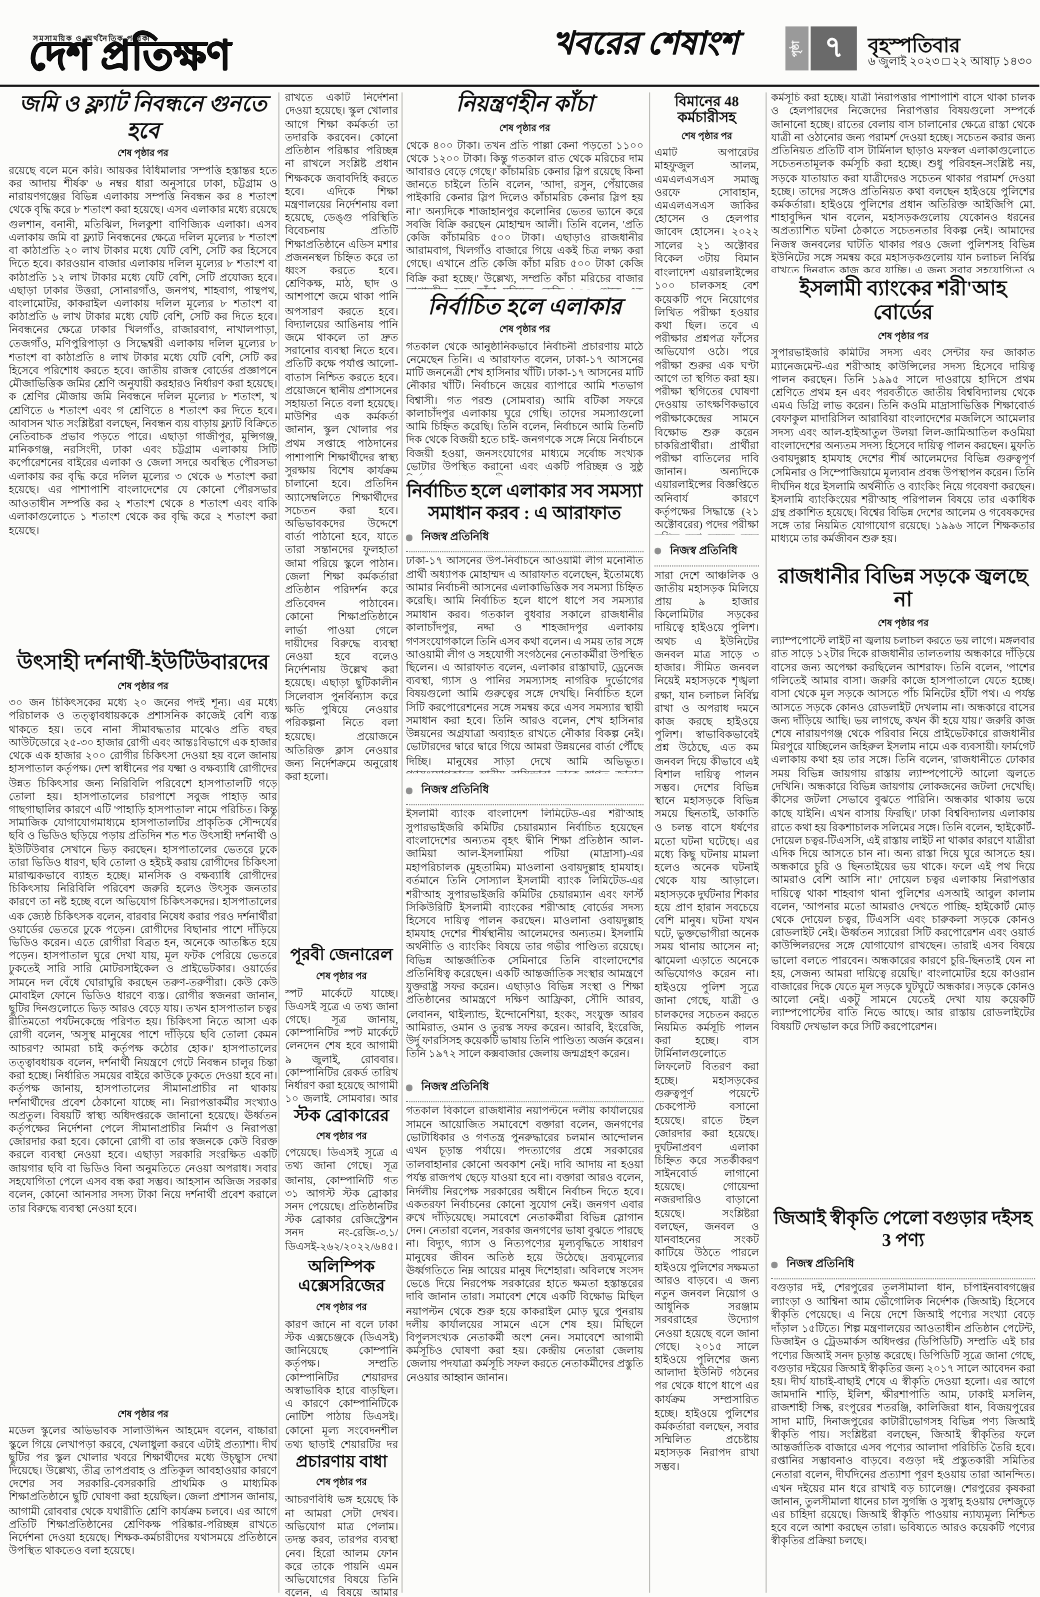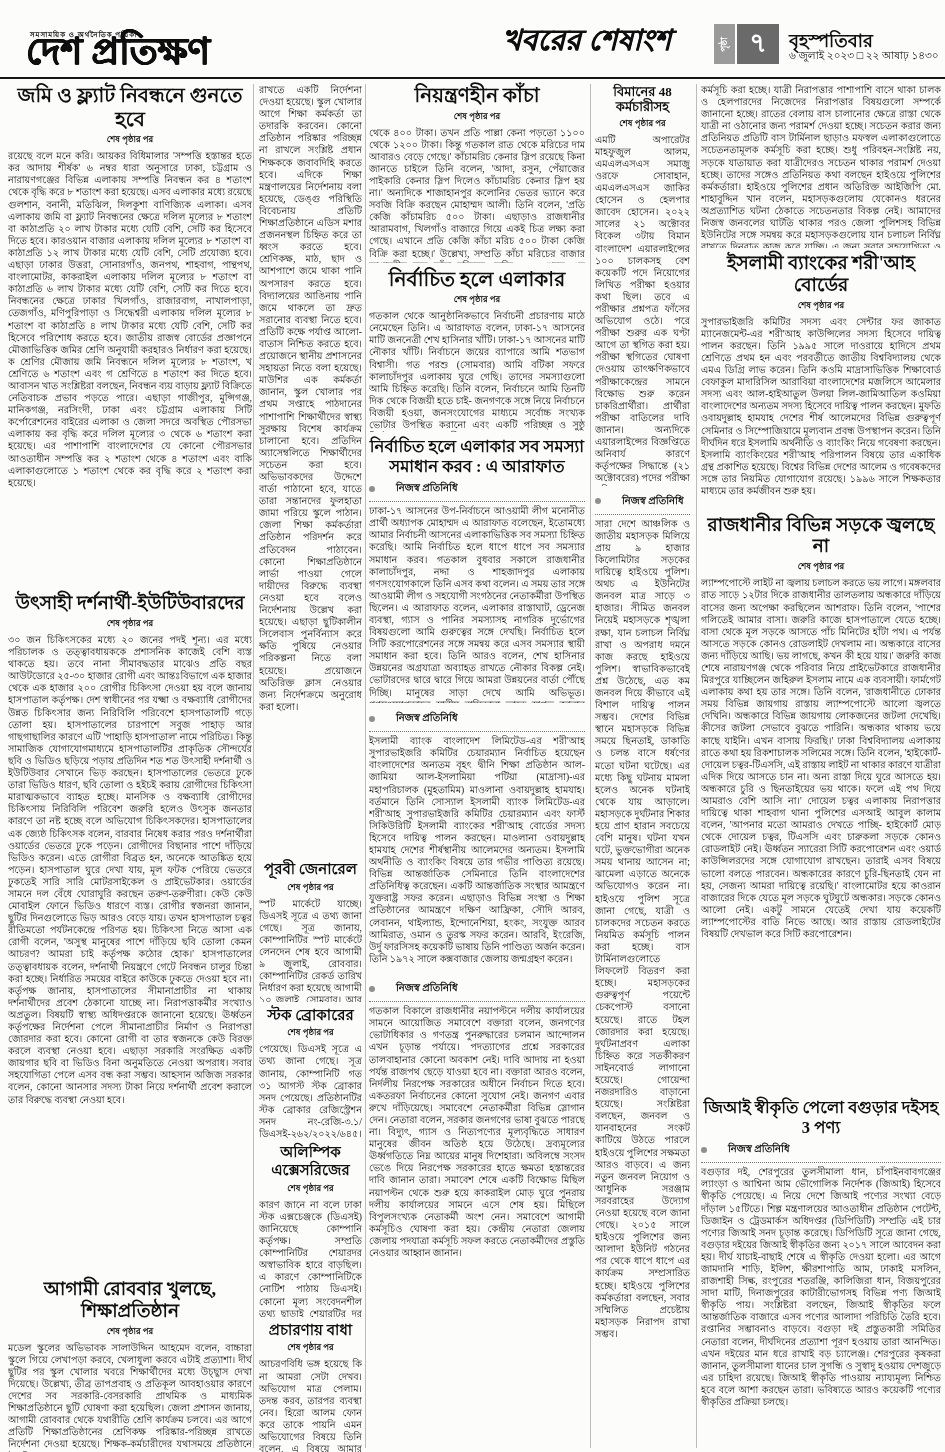--- a/index.html
+++ b/index.html
@@ -28,25 +28,25 @@
   
   .vrule { position: absolute; top: 84px; bottom: 4px; width: 1px; background: #bdbdb8; }
   .col { position: absolute; top: 84px; }
   #colA { left: 8px;   width: 244px; }
   #colB { left: 259px; width: 103px; }
   #colC { left: 369px; width: 216px; }
   #colD { left: 595px; width: 95px;  }
   #colE { left: 701px; width: 240px; }
   .art { margin-bottom: 5px; }
   .hl { font-weight: bold; text-align: center; line-height: 1.18; margin: 0 0 2px 0; }
-  .h20 { font-size: 20px; } .h19 { font-size: 18.5px; } .h16 { font-size: 16.5px; }
+  .h20 { font-size: 20px; font-style: italic; } .h19 { font-size: 18.5px; } .h16 { font-size: 16.5px; }
   .h15 { font-size: 15px; } .h13 { font-size: 13px; }
   .cont { font-size: 8.5px; font-weight: bold; text-align: center; margin: 0 0 3px 0; }
   .byline { font-size: 10px; font-weight: bold; padding: 2px 0 4px 0; margin-bottom: 3px;
-            border-bottom: 1px dotted #777; display: flex; align-items: center; gap: 21px; }
+            border-bottom: 1px dotted #777; display: flex; align-items: center; gap: 8px; }
   .byline .dot { width: 6px; height: 6px; border-radius: 50%; background: #8f8f8f; flex: 0 0 auto; }
   .bd { font-size: 9.6px; line-height: 12.1px; text-align: justify; overflow: hidden; color: #141414; }
 </style>
 </head>
 <body>
 
 <div class="tagline">সমসাময়িক ও অর্থনৈতিক পত্রিকা</div>
 <div class="logo">দেশ প্রতিক্ষণ</div>
 <div class="section-title">খবরের শেষাংশ</div>
 <div class="page-label-box">
@@ -67,21 +67,20 @@
     <div class="hl h20">জমি ও ফ্ল্যাট নিবন্ধনে গুনতে হবে</div>
     <div class="cont">শেষ পৃষ্ঠার পর</div>
     <div class="bd" style="height:438px">রয়েছে বলে মনে করি। আয়কর বিধিমালার 'সম্পত্তি হস্তান্তর হতে কর আদায় শীর্ষক' ৬ নম্বর ধারা অনুসারে ঢাকা, চট্টগ্রাম ও নারায়ণগঞ্জের বিভিন্ন এলাকায় সম্পত্তি নিবন্ধন কর ৪ শতাংশ থেকে বৃদ্ধি করে ৮ শতাংশ করা হয়েছে। এসব এলাকার মধ্যে রয়েছে গুলশান, বনানী, মতিঝিল, দিলকুশা বাণিজ্যিক এলাকা। এসব এলাকায় জমি বা ফ্ল্যাট নিবন্ধনের ক্ষেত্রে দলিল মূল্যের ৮ শতাংশ বা কাঠাপ্রতি ২০ লাখ টাকার মধ্যে যেটি বেশি, সেটি কর হিসেবে দিতে হবে। কারওয়ান বাজার এলাকায় দলিল মূল্যের ৮ শতাংশ বা কাঠাপ্রতি ১২ লাখ টাকার মধ্যে যেটি বেশি, সেটি প্রযোজ্য হবে। এছাড়া ঢাকার উত্তরা, সোনারগাঁও, জনপথ, শাহবাগ, পান্থপথ, বাংলামোটর, কাকরাইল এলাকায় দলিল মূল্যের ৮ শতাংশ বা কাঠাপ্রতি ৬ লাখ টাকার মধ্যে যেটি বেশি, সেটি কর দিতে হবে। নিবন্ধনের ক্ষেত্রে ঢাকার খিলগাঁও, রাজারবাগ, নাখালপাড়া, তেজগাঁও, মণিপুরিপাড়া ও সিদ্ধেশ্বরী এলাকায় দলিল মূল্যের ৮ শতাংশ বা কাঠাপ্রতি ৪ লাখ টাকার মধ্যে যেটি বেশি, সেটি কর হিসেবে পরিশোধ করতে হবে। জাতীয় রাজস্ব বোর্ডের প্রজ্ঞাপনে মৌজাভিত্তিক জমির শ্রেণি অনুযায়ী করহারও নির্ধারণ করা হয়েছে। ক শ্রেণির মৌজায় জমি নিবন্ধনে দলিল মূল্যের ৮ শতাংশ, খ শ্রেণিতে ৬ শতাংশ এবং গ শ্রেণিতে ৪ শতাংশ কর দিতে হবে। আবাসন খাত সংশ্লিষ্টরা বলছেন, নিবন্ধন ব্যয় বাড়ায় ফ্ল্যাট বিক্রিতে নেতিবাচক প্রভাব পড়তে পারে। এছাড়া গাজীপুর, মুন্সিগঞ্জ, মানিকগঞ্জ, নরসিংদী, ঢাকা এবং চট্টগ্রাম এলাকায় সিটি কর্পোরেশনের বাইরের এলাকা ও জেলা সদরে অবস্থিত পৌরসভা এলাকায় কর বৃদ্ধি করে দলিল মূল্যের ৩ থেকে ৬ শতাংশ করা হয়েছে। এর পাশাপাশি বাংলাদেশের যে কোনো পৌরসভার আওতাধীন সম্পত্তি কর ২ শতাংশ থেকে ৪ শতাংশ এবং বাকি এলাকাগুলোতে ১ শতাংশ থেকে কর বৃদ্ধি করে ২ শতাংশ করা হয়েছে।</div>
   </div>
   <div class="art">
     <div class="hl h19">উৎসাহী দর্শনার্থী-ইউটিউবারদের</div>
     <div class="cont">শেষ পৃষ্ঠার পর</div>
     <div class="bd" style="height:640px">৩০ জন চিকিৎসকের মধ্যে ২০ জনের পদই শূন্য। এর মধ্যে পরিচালক ও তত্ত্বাবধায়ককে প্রশাসনিক কাজেই বেশি ব্যস্ত থাকতে হয়। তবে নানা সীমাবদ্ধতার মাঝেও প্রতি বছর আউটডোরে ২৫-৩০ হাজার রোগী এবং আন্তঃবিভাগে এক হাজার থেকে এক হাজার ২০০ রোগীর চিকিৎসা দেওয়া হয় বলে জানায় হাসপাতাল কর্তৃপক্ষ। দেশ স্বাধীনের পর যক্ষ্মা ও বক্ষব্যাধি রোগীদের উন্নত চিকিৎসার জন্য নিরিবিলি পরিবেশে হাসপাতালটি গড়ে তোলা হয়। হাসপাতালের চারপাশে সবুজ পাহাড় আর গাছগাছালির কারণে এটি 'পাহাড়ি হাসপাতাল' নামে পরিচিত। কিন্তু সামাজিক যোগাযোগমাধ্যমে হাসপাতালটির প্রাকৃতিক সৌন্দর্যের ছবি ও ভিডিও ছড়িয়ে পড়ায় প্রতিদিন শত শত উৎসাহী দর্শনার্থী ও ইউটিউবার সেখানে ভিড় করছেন। হাসপাতালের ভেতরে ঢুকে তারা ভিডিও ধারণ, ছবি তোলা ও হইচই করায় রোগীদের চিকিৎসা মারাত্মকভাবে ব্যাহত হচ্ছে। মানসিক ও বক্ষব্যাধি রোগীদের চিকিৎসায় নিরিবিলি পরিবেশ জরুরি হলেও উৎসুক জনতার কারণে তা নষ্ট হচ্ছে বলে অভিযোগ চিকিৎসকদের। হাসপাতালের এক জ্যেষ্ঠ চিকিৎসক বলেন, বারবার নিষেধ করার পরও দর্শনার্থীরা ওয়ার্ডের ভেতরে ঢুকে পড়েন। রোগীদের বিছানার পাশে দাঁড়িয়ে ভিডিও করেন। এতে রোগীরা বিব্রত হন, অনেকে আতঙ্কিত হয়ে পড়েন। হাসপাতাল ঘুরে দেখা যায়, মূল ফটক পেরিয়ে ভেতরে ঢুকতেই সারি সারি মোটরসাইকেল ও প্রাইভেটকার। ওয়ার্ডের সামনে দল বেঁধে ঘোরাঘুরি করছেন তরুণ-তরুণীরা। কেউ কেউ মোবাইল ফোনে ভিডিও ধারণে ব্যস্ত। রোগীর স্বজনরা জানান, ছুটির দিনগুলোতে ভিড় আরও বেড়ে যায়। তখন হাসপাতাল চত্বর রীতিমতো পর্যটনকেন্দ্রে পরিণত হয়। চিকিৎসা নিতে আসা এক রোগী বলেন, 'অসুস্থ মানুষের পাশে দাঁড়িয়ে ছবি তোলা কেমন আচরণ? আমরা চাই কর্তৃপক্ষ কঠোর হোক।' হাসপাতালের তত্ত্বাবধায়ক বলেন, দর্শনার্থী নিয়ন্ত্রণে গেটে নিবন্ধন চালুর চিন্তা করা হচ্ছে। নির্ধারিত সময়ের বাইরে কাউকে ঢুকতে দেওয়া হবে না। কর্তৃপক্ষ জানায়, হাসপাতালের সীমানাপ্রাচীর না থাকায় দর্শনার্থীদের প্রবেশ ঠেকানো যাচ্ছে না। নিরাপত্তাকর্মীর সংখ্যাও অপ্রতুল। বিষয়টি স্বাস্থ্য অধিদপ্তরকে জানানো হয়েছে। ঊর্ধ্বতন কর্তৃপক্ষের নির্দেশনা পেলে সীমানাপ্রাচীর নির্মাণ ও নিরাপত্তা জোরদার করা হবে। কোনো রোগী বা তার স্বজনকে কেউ বিরক্ত করলে ব্যবস্থা নেওয়া হবে। এছাড়া সরকারি সংরক্ষিত একটি জায়গার ছবি বা ভিডিও বিনা অনুমতিতে নেওয়া অপরাধ। সবার সহযোগিতা পেলে এসব বন্ধ করা সম্ভব। আহসান অজিজ সরকার বলেন, কোনো আনসার সদস্য টাকা নিয়ে দর্শনার্থী প্রবেশ করালে তার বিরুদ্ধে ব্যবস্থা নেওয়া হবে।</div>
   </div>
   <div class="art">
-    <div class="hl h19">আগামী রোববার খুলছে, শিক্ষাপ্রতিষ্ঠান</div>
     <div class="cont">শেষ পৃষ্ঠার পর</div>
     <div class="bd" style="height:170px">মডেল স্কুলের অভিভাবক সালাউদ্দিন আহমেদ বলেন, বাচ্চারা স্কুলে গিয়ে লেখাপড়া করবে, খেলাধুলা করবে এটাই প্রত্যাশা। দীর্ঘ ছুটির পর স্কুল খোলার খবরে শিক্ষার্থীদের মধ্যে উচ্ছ্বাস দেখা দিয়েছে। উল্লেখ্য, তীব্র তাপপ্রবাহ ও প্রতিকূল আবহাওয়ার কারণে দেশের সব সরকারি-বেসরকারি প্রাথমিক ও মাধ্যমিক শিক্ষাপ্রতিষ্ঠানে ছুটি ঘোষণা করা হয়েছিল। জেলা প্রশাসন জানায়, আগামী রোববার থেকে যথারীতি শ্রেণি কার্যক্রম চলবে। এর আগে প্রতিটি শিক্ষাপ্রতিষ্ঠানের শ্রেণিকক্ষ পরিষ্কার-পরিচ্ছন্ন রাখতে নির্দেশনা দেওয়া হয়েছে। শিক্ষক-কর্মচারীদের যথাসময়ে প্রতিষ্ঠানে উপস্থিত থাকতেও বলা হয়েছে।</div>
   </div>
 </div>
 
 <div class="col" id="colB">
   <div class="art">
     <div class="bd" style="height:772px">রাখতে একটি নির্দেশনা দেওয়া হয়েছে। স্কুল খোলার আগে শিক্ষা কর্মকর্তা তা তদারকি করবেন। কোনো প্রতিষ্ঠান পরিষ্কার পরিচ্ছন্ন না রাখলে সংশ্লিষ্ট প্রধান শিক্ষককে জবাবদিহি করতে হবে। এদিকে শিক্ষা মন্ত্রণালয়ের নির্দেশনায় বলা হয়েছে, ডেঙ্গু পরিস্থিতি বিবেচনায় প্রতিটি শিক্ষাপ্রতিষ্ঠানে এডিস মশার প্রজননস্থল চিহ্নিত করে তা ধ্বংস করতে হবে। শ্রেণিকক্ষ, মাঠ, ছাদ ও আশপাশে জমে থাকা পানি অপসারণ করতে হবে। বিদ্যালয়ের আঙিনায় পানি জমে থাকলে তা দ্রুত সরানোর ব্যবস্থা নিতে হবে। প্রতিটি কক্ষে পর্যাপ্ত আলো-বাতাস নিশ্চিত করতে হবে। প্রয়োজনে স্থানীয় প্রশাসনের সহায়তা নিতে বলা হয়েছে। মাউশির এক কর্মকর্তা জানান, স্কুল খোলার পর প্রথম সপ্তাহে পাঠদানের পাশাপাশি শিক্ষার্থীদের স্বাস্থ্য সুরক্ষায় বিশেষ কার্যক্রম চালানো হবে। প্রতিদিন অ্যাসেম্বলিতে শিক্ষার্থীদের সচেতন করা হবে। অভিভাবকদের উদ্দেশে বার্তা পাঠানো হবে, যাতে তারা সন্তানদের ফুলহাতা জামা পরিয়ে স্কুলে পাঠান। জেলা শিক্ষা কর্মকর্তারা প্রতিষ্ঠান পরিদর্শন করে প্রতিবেদন পাঠাবেন। কোনো শিক্ষাপ্রতিষ্ঠানে লার্ভা পাওয়া গেলে দায়ীদের বিরুদ্ধে ব্যবস্থা নেওয়া হবে বলেও নির্দেশনায় উল্লেখ করা হয়েছে। এছাড়া ছুটিকালীন সিলেবাস পুনর্বিন্যাস করে ক্ষতি পুষিয়ে নেওয়ার পরিকল্পনা নিতে বলা হয়েছে। প্রয়োজনে অতিরিক্ত ক্লাস নেওয়ার জন্য নির্দেশক্রমে অনুরোধ করা হলো।</div>
   </div>
   <div class="art">

